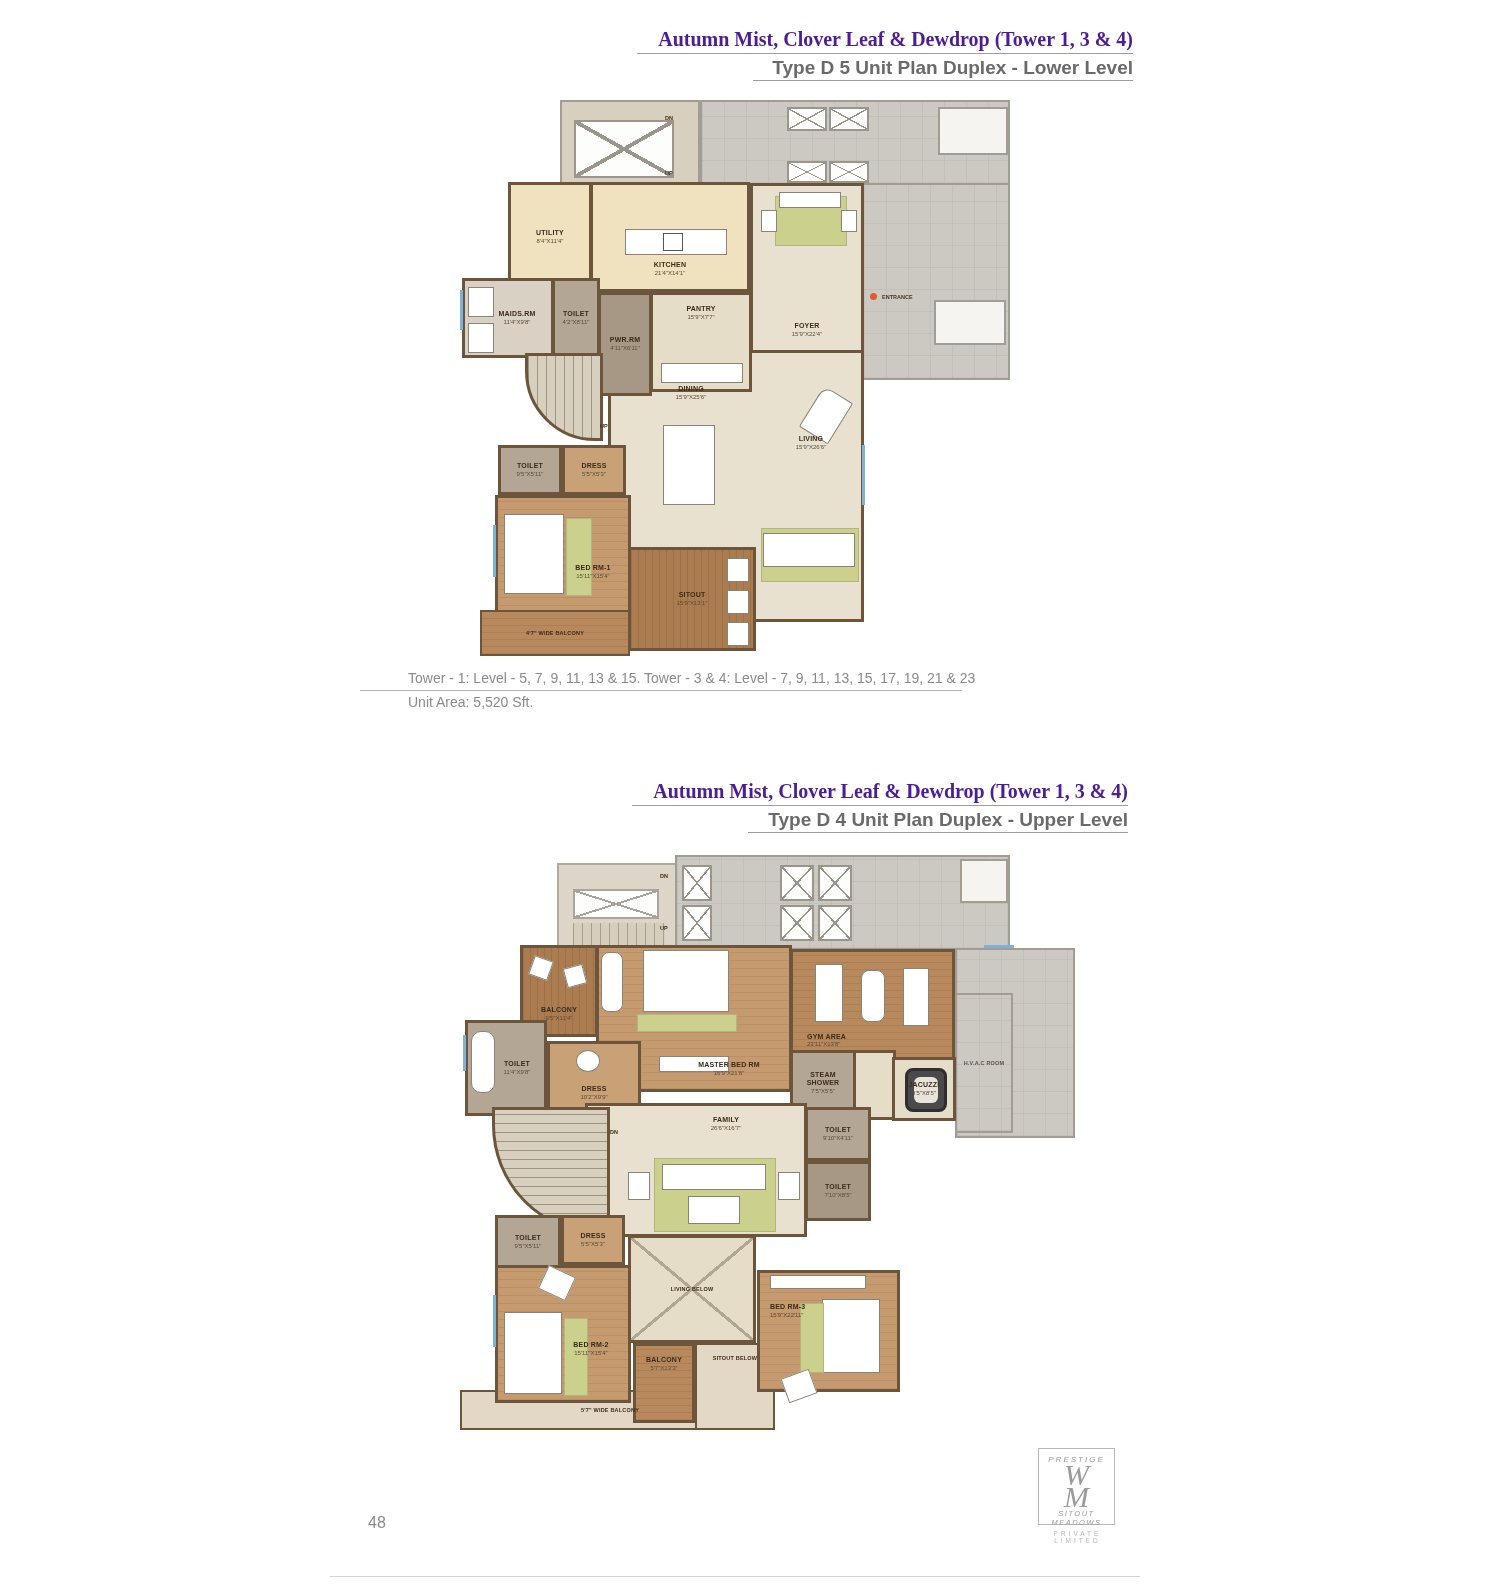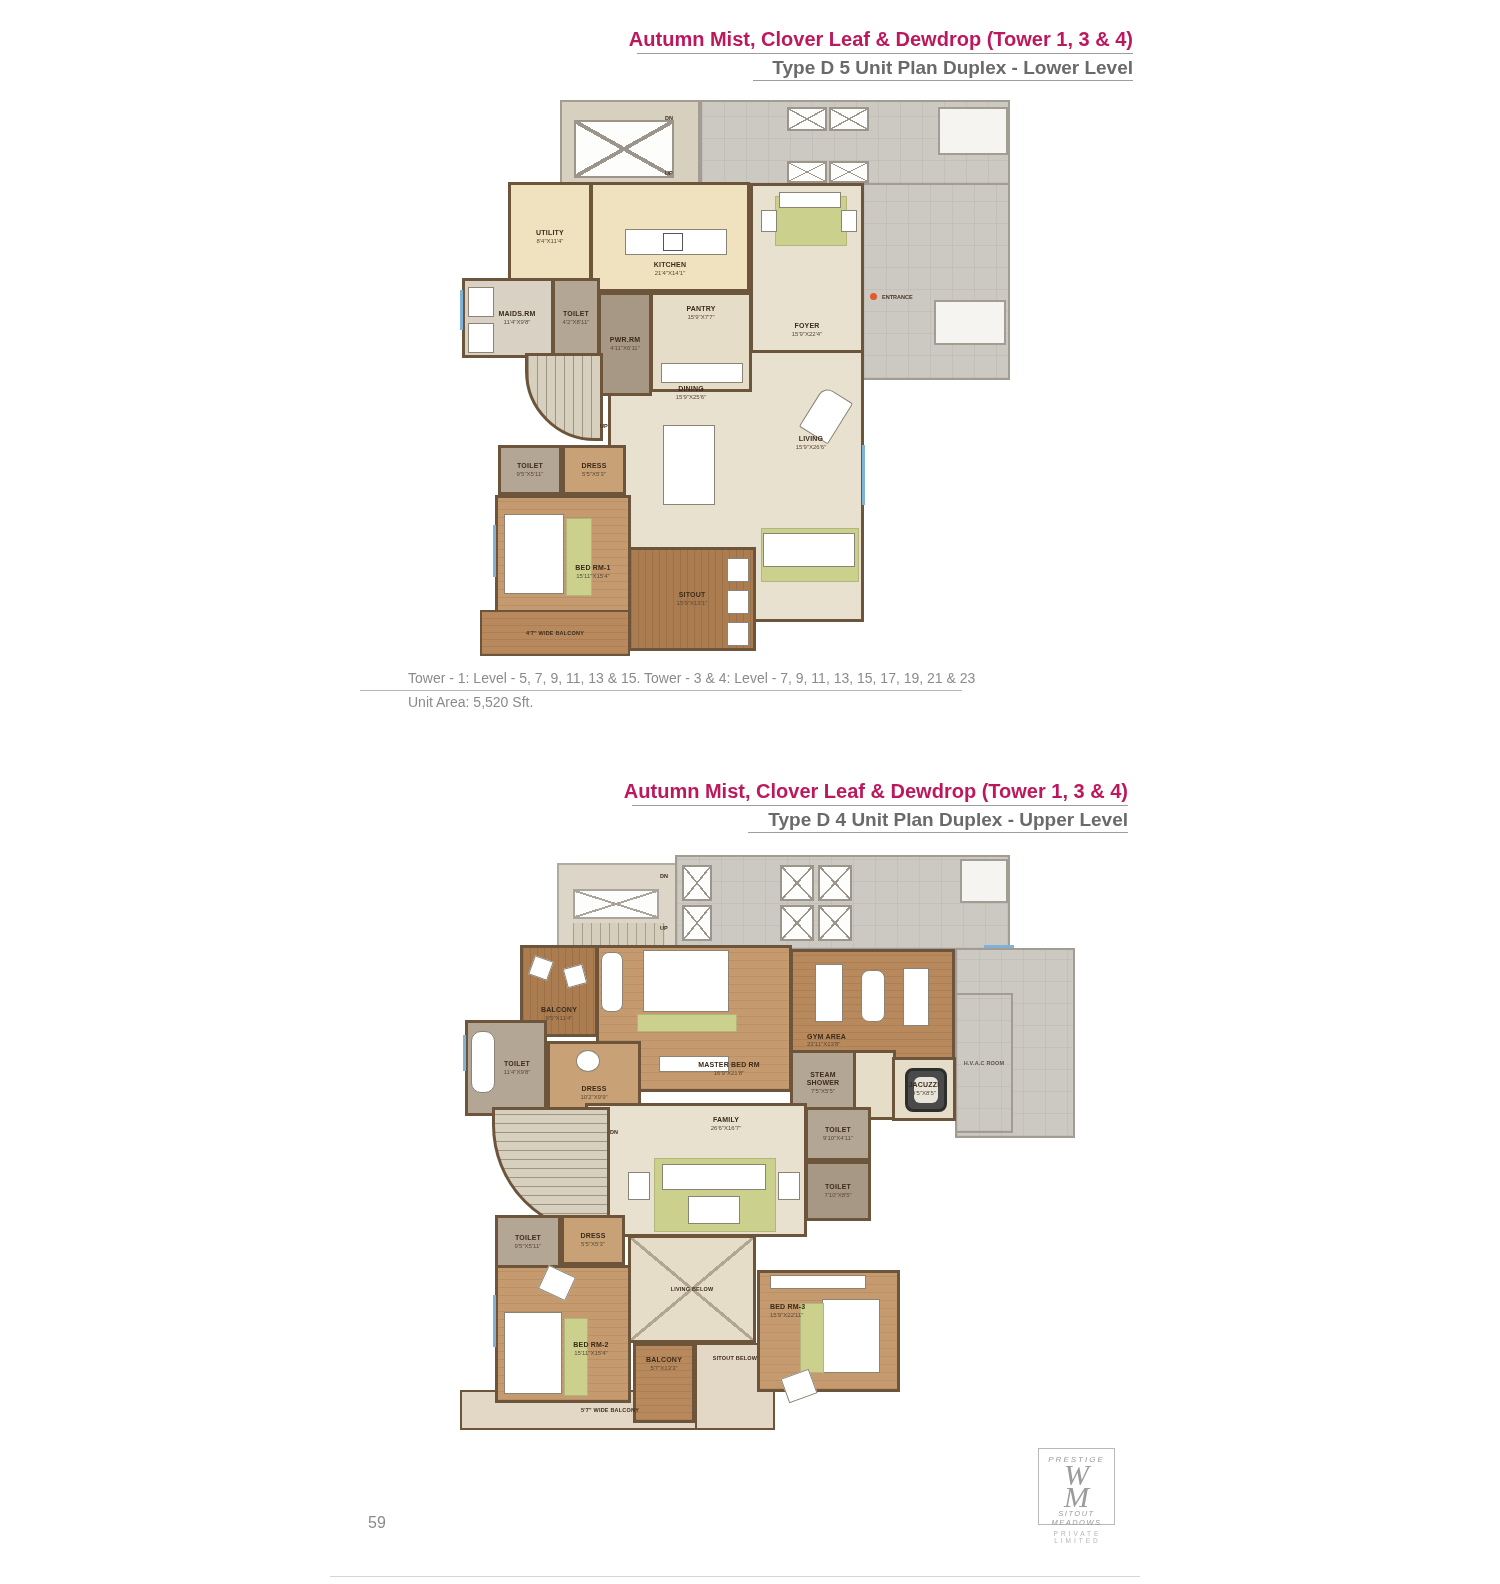--- a/index.html
+++ b/index.html
@@ -1,19 +1,19 @@
 <!DOCTYPE html>
 <html><head>
 <meta charset="utf-8">
 <style>
   html,body{margin:0;padding:0;background:#ffffff;width:1500px;height:1584px;position:relative;
     font-family:"Liberation Sans",sans-serif;overflow:hidden;}
   .abs{position:absolute;}
   
-  .t1{position:absolute;font-size:20px;font-weight:bold;color:#be185d;white-space:nowrap;}
+  .t1{position:absolute;font-size:20px;font-weight:bold;color:#4c1d95;white-space:nowrap;font-family:Liberation Serif, serif;}
   .t2{position:absolute;font-size:19px;font-weight:bold;color:#6a6a6a;white-space:nowrap;}
   .rule{position:absolute;height:1px;background:#9d9d9d;}
   .cap{position:absolute;font-size:14px;color:#8b8b8b;white-space:nowrap;}
   
   .plan{position:absolute;}
   .room{position:absolute;border:3px solid #6d553c;box-sizing:border-box;}
   .common{position:absolute;border:2px solid #a29c92;box-sizing:border-box;}
   
   .f-tile{background:#f0e2bf;}
   .f-beige{background:#e9e1cf;}
@@ -369,21 +369,21 @@
         <b>BED RM-3</b>
         <i>15'9"X22'11"</i>
       </div>
   </div>
 
   <div class="win" style="left:3px;top:190px;width:3px;height:36px;"></div>
   <div class="win" style="left:33px;top:450px;width:3px;height:52px;"></div>
   <div class="win" style="left:524px;top:100px;width:30px;height:3px;"></div>
 </div>
 
-<div class="pageno" style="left:368px;top:1514px;">59</div>
+<div class="pageno" style="left:368px;top:1514px;">48</div>
 
 <div class="logo-box" style="left:1038px;top:1448px;width:77px;height:77px;">
   <div class="logo-brand">PRESTIGE</div>
   <div class="logo-mono">W</div>
   <div class="logo-mono">M</div>
   <div class="logo-name">SITOUT MEADOWS</div>
 </div>
 <div class="logo-sub" style="left:1030px;top:1530px;width:95px;">PRIVATE LIMITED</div>
 
 <div class="rule" style="left:330px;top:1576px;width:810px;background:#d5d5d5;"></div>

